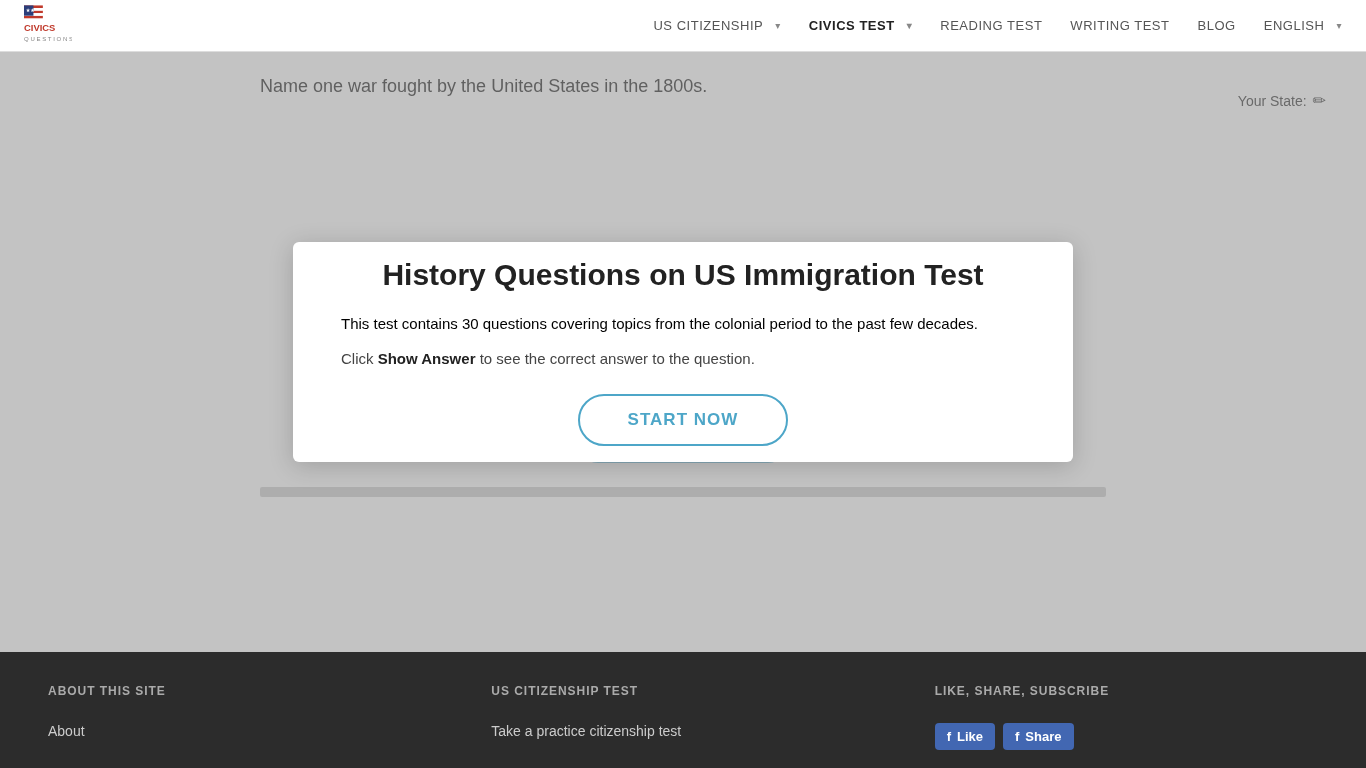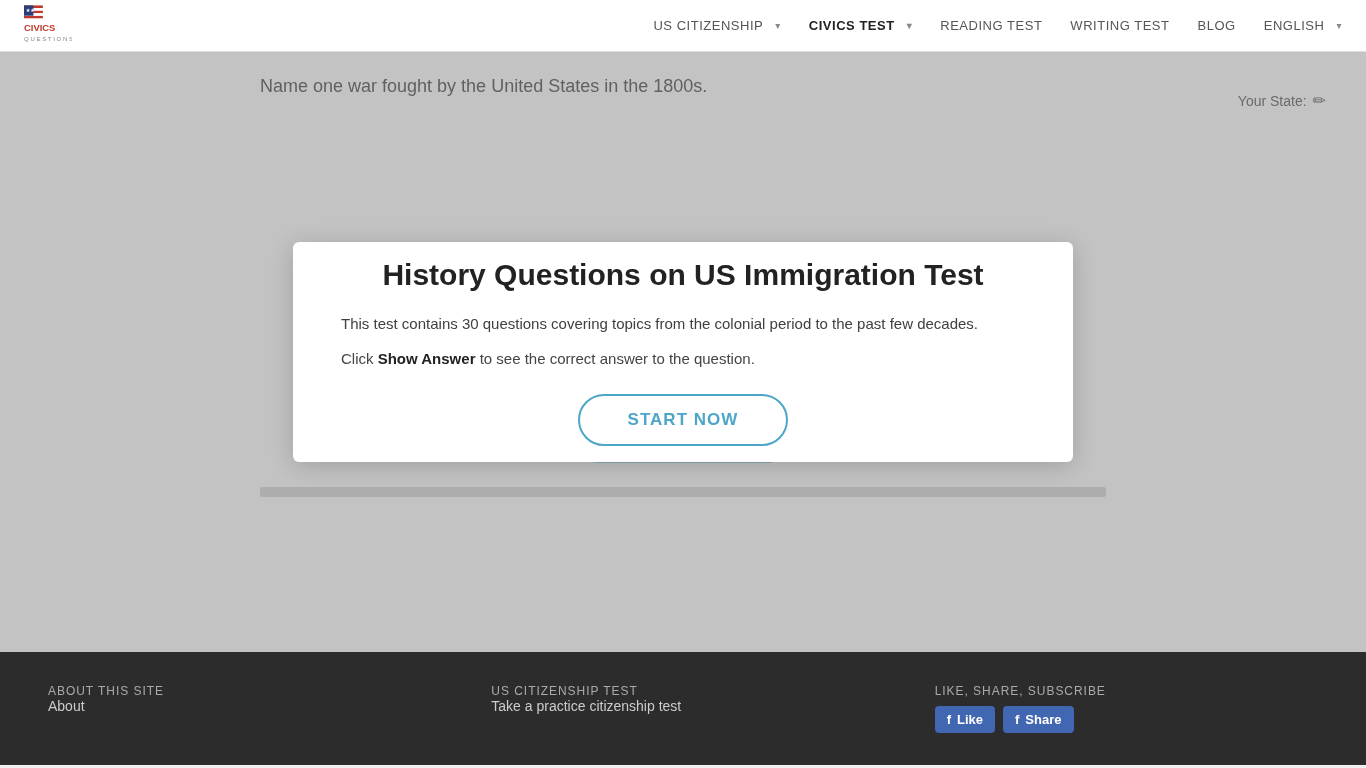--- a/index.html
+++ b/index.html
@@ -104,21 +104,21 @@
     }
     .modal-title {
       font-size: 30px;
       font-weight: 600;
       text-align: center;
       color: #222;
       margin-bottom: 20px;
     }
     .modal-description {
       font-size: 15px;
-      color: #404040;
+      color: #000000;
       line-height: 1.6;
       margin-bottom: 14px;
     }
     .modal-instruction {
       font-size: 15px;
       color: #444;
       margin-bottom: 27px;
     }
     .modal-instruction strong {
       font-weight: 700;
@@ -183,25 +183,25 @@
       color: #ccc;
       padding: 32px 48px;
       display: flex;
       gap: 60px;
     }
     .footer-section {
       flex: 1;
     }
     .footer-section-title {
       font-size: 12px;
-      font-weight: 400;
+      font-weight: 700;
       letter-spacing: 0.08em;
       text-transform: uppercase;
       color: #aaa;
-      margin-bottom: 0;
+      margin-bottom: 25px;
     }
     .footer-link {
       font-size: 14px;
       color: #ccc;
       margin-bottom: 6px;
       cursor: pointer;
     }
     .fb-buttons {
       display: flex;
       gap: 8px;

